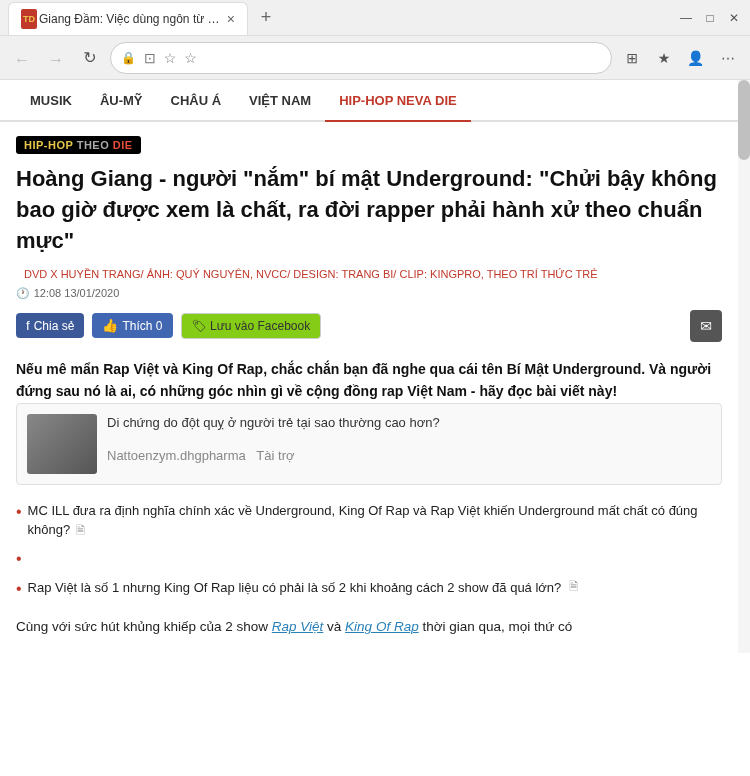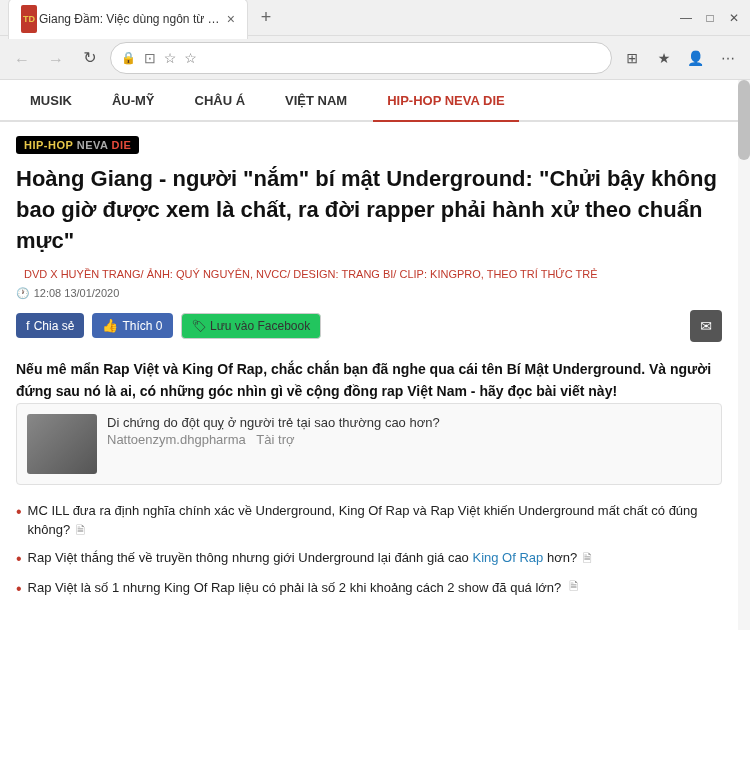--- a/index.html
+++ b/index.html
@@ -24,21 +24,21 @@
       display: flex;
       align-items: center;
       min-width: 200px;
       max-width: 240px;
       border: 1px solid #ddd;
       border-bottom: none;
       position: relative;
       top: 1px;
     }
     .browser-tab .tab-favicon {
-      width: 16px; height: 28px; background: #c0392b; border-radius: 2px; margin-right: 2px;
+      width: 16px; height: 20px; background: #c0392b; border-radius: 2px; margin-right: 2px;
       display: flex; align-items: center; justify-content: center; color: white; font-size: 9px; font-weight: bold; flex-shrink: 0;
     }
     .browser-tab .tab-title { overflow: hidden; white-space: nowrap; text-overflow: ellipsis; flex: 1; }
     .browser-tab .tab-close { margin-left: 6px; cursor: pointer; color: #666; font-size: 14px; }
     .browser-newtab {
       margin-left: 4px;
       width: 28px; height: 28px;
       display: flex; align-items: center; justify-content: center;
       font-size: 18px; color: #666; cursor: pointer;
     }
@@ -107,21 +107,21 @@
       border-radius: 6px;
     }
 
     
     .site-nav {
       display: flex;
       align-items: center;
       padding: 0 16px;
       border-bottom: 2px solid #e0e0e0;
       height: 42px;
-      gap: 12px;
+      gap: 0;
     }
     .nav-item {
       font-size: 13px;
       font-weight: 600;
       color: #333;
       padding: 12px 14px;
       cursor: pointer;
       text-decoration: none;
       position: relative;
       white-space: nowrap;
@@ -200,21 +200,21 @@
     }
     .btn-share {
       background: #3b5998;
       color: white;
     }
     .btn-like {
       background: #4267b2;
       color: white;
     }
     .btn-save {
-      background: #22c55e;
+      background: #84cc16;
       color: #333;
       border: 1px solid #ccc !important;
     }
     .social-btn .fb-icon { font-size: 13px; }
     .social-spacer { flex: 1; }
     .email-btn {
       width: 32px; height: 32px;
       background: #555;
       color: white;
       border-radius: 4px;
@@ -246,21 +246,21 @@
       border-radius: 3px;
       flex-shrink: 0;
       overflow: hidden;
       display: flex; align-items: center; justify-content: center;
     }
     .ad-image-inner {
       width: 100%; height: 100%;
       background: linear-gradient(135deg, #888 0%, #555 100%);
     }
     .ad-content { flex: 1; }
-    .ad-title { font-size: 13px; color: #333; margin-bottom: 0; line-height: 1.4; }
+    .ad-title { font-size: 13px; color: #333; margin-bottom: 16px; line-height: 1.4; }
     .ad-source { font-size: 13px; color: #888; }
 
     .bullet-list { margin-bottom: 16px; }
     .bullet-item {
       display: flex;
       align-items: flex-start;
       gap: 6px;
       font-size: 13px;
       color: #222;
       margin-bottom: 8px;
@@ -333,21 +333,21 @@
     <a class="nav-item">ÂU-MỸ</a>
     <a class="nav-item">CHÂU Á</a>
     <a class="nav-item">VIỆT NAM</a>
     <a class="nav-item active">HIP-HOP NEVA DIE</a>
   </nav>
 
   <div class="content">
     
     <div class="hiphop-badge">
       <span class="hip">HIP-HOP</span>
-      <span style="color:#aaa;"> NEVA </span><span style="color:#e74c3c;">DIE</span>
+      <span style="color:#aaa;"> THEO </span><span style="color:#e74c3c;">DIE</span>
     </div>
 
     
     <h1 class="article-title">Hoàng Giang - người "nắm" bí mật Underground: "Chửi bậy không bao giờ được xem là chất, ra đời rapper phải hành xử theo chuẩn mực"</h1>
 
     
     <div class="article-meta">DVD X HUYỀN TRANG/ ẢNH: QUÝ NGUYÊN, NVCC/ DESIGN: TRANG BI/ CLIP: KINGPRO, THEO TRÍ THỨC TRẺ</div>
     <div class="article-time">
       <span>🕐</span>
       <span>12:08 13/01/2020</span>
@@ -393,30 +393,29 @@
     <div class="bullet-list">
       <div class="bullet-item">
         <span class="bullet-dot">•</span>
         <span>
           <span>MC ILL đưa ra định nghĩa chính xác về Underground, King Of Rap và Rap Việt khiến Underground mất chất có đúng không?</span>
           <span class="note-icon"> 🗎</span>
         </span>
       </div>
       <div class="bullet-item">
         <span class="bullet-dot">•</span>
-        <span>
-          Rap Việt thắng thế về truyền thông nhưng giới Underground lại đánh giá cao <a class="link-text">King Of Rap</a> hơn?
-          <span class="note-icon"> 🗎</span>
-        </span>
       </div>
       <div class="bullet-item">
         <span class="bullet-dot">•</span>
         <span>Rap Việt là số 1 nhưng King Of Rap liệu có phải là số 2 khi khoảng cách 2 show đã quá lớn?</span>
         <span class="note-icon"> 🗎</span>
       </div>
     </div>
 
     
+    <div class="article-body">
+      <span>Cùng với sức hút khủng khiếp của 2 show </span><a class="highlight">Rap Việt</a><span> và </span><a class="highlight">King Of Rap</a><span> thời gian qua, mọi thứ có</span>
+    </div>
   </div>
 
   <div class="scrollbar-track"></div>
   <div class="scrollbar-thumb"></div>
 </div>
 
 </body></html>

